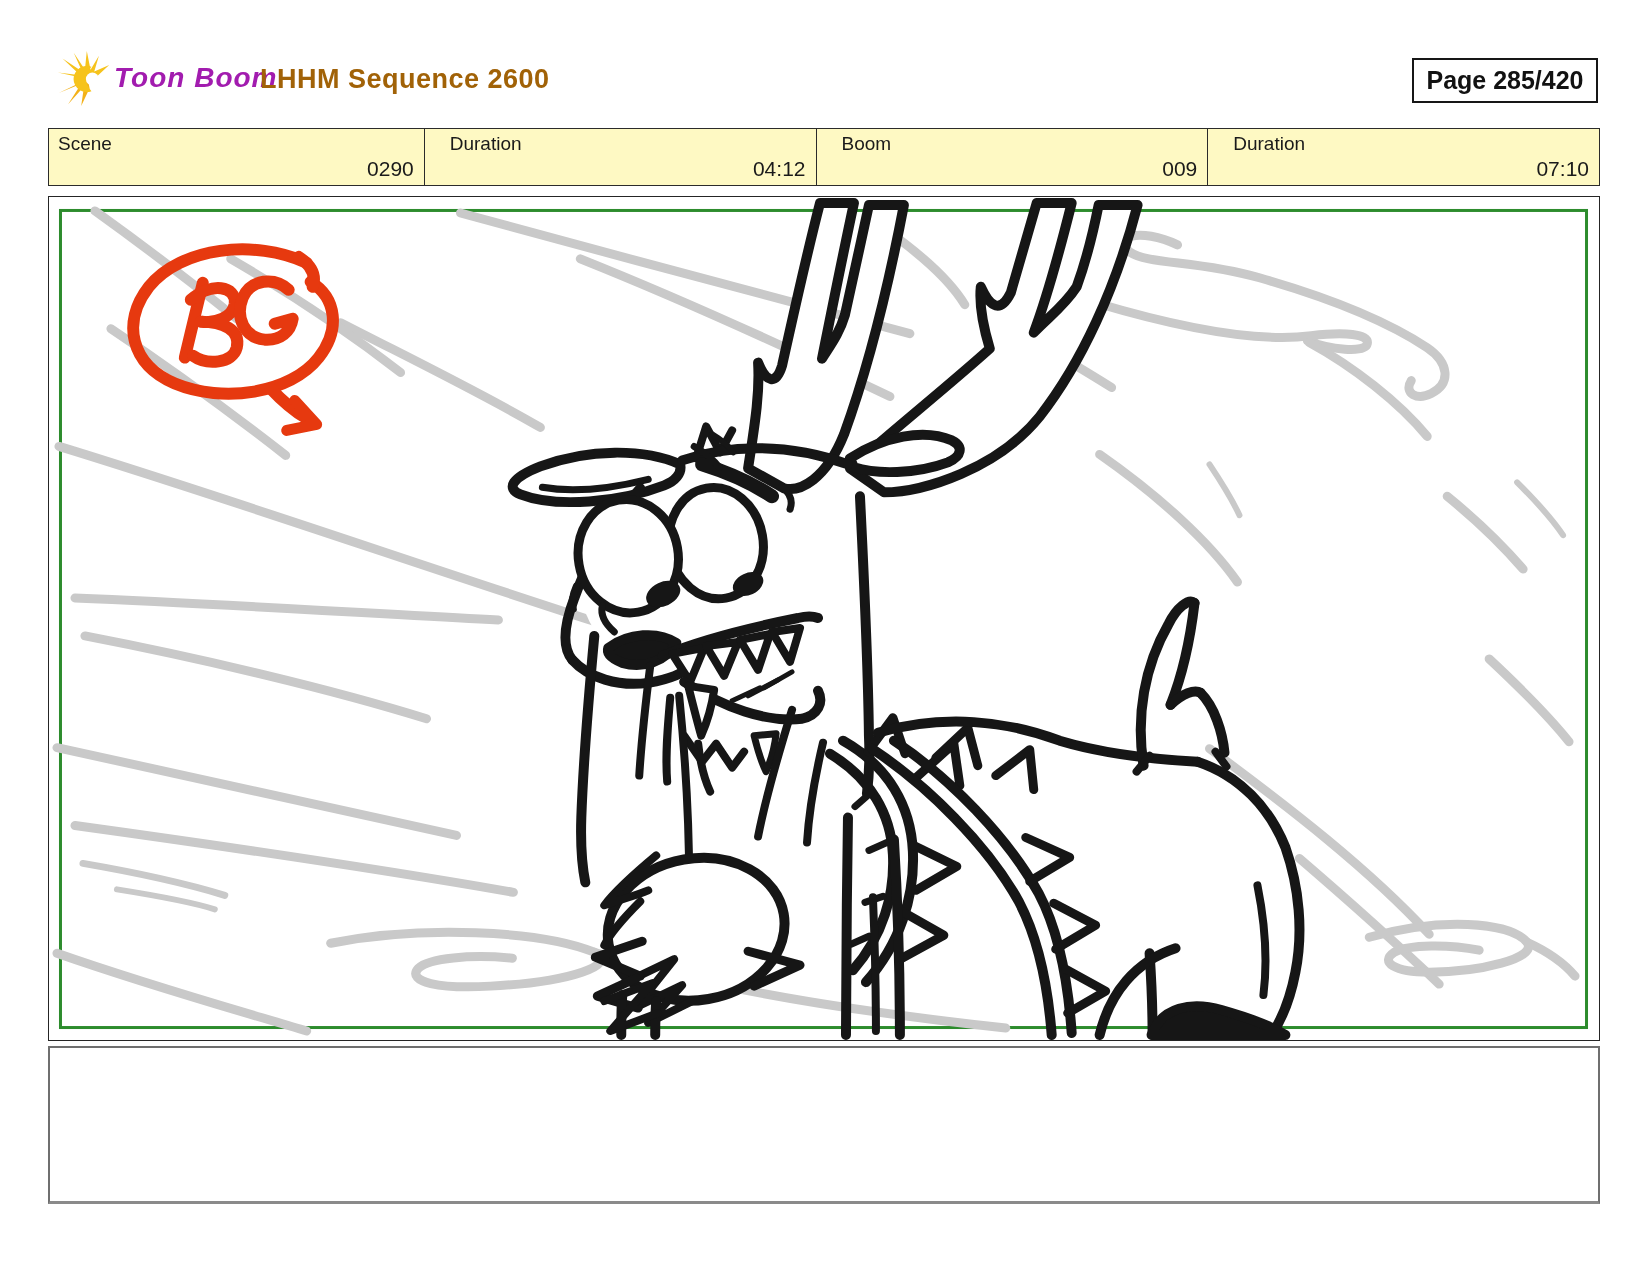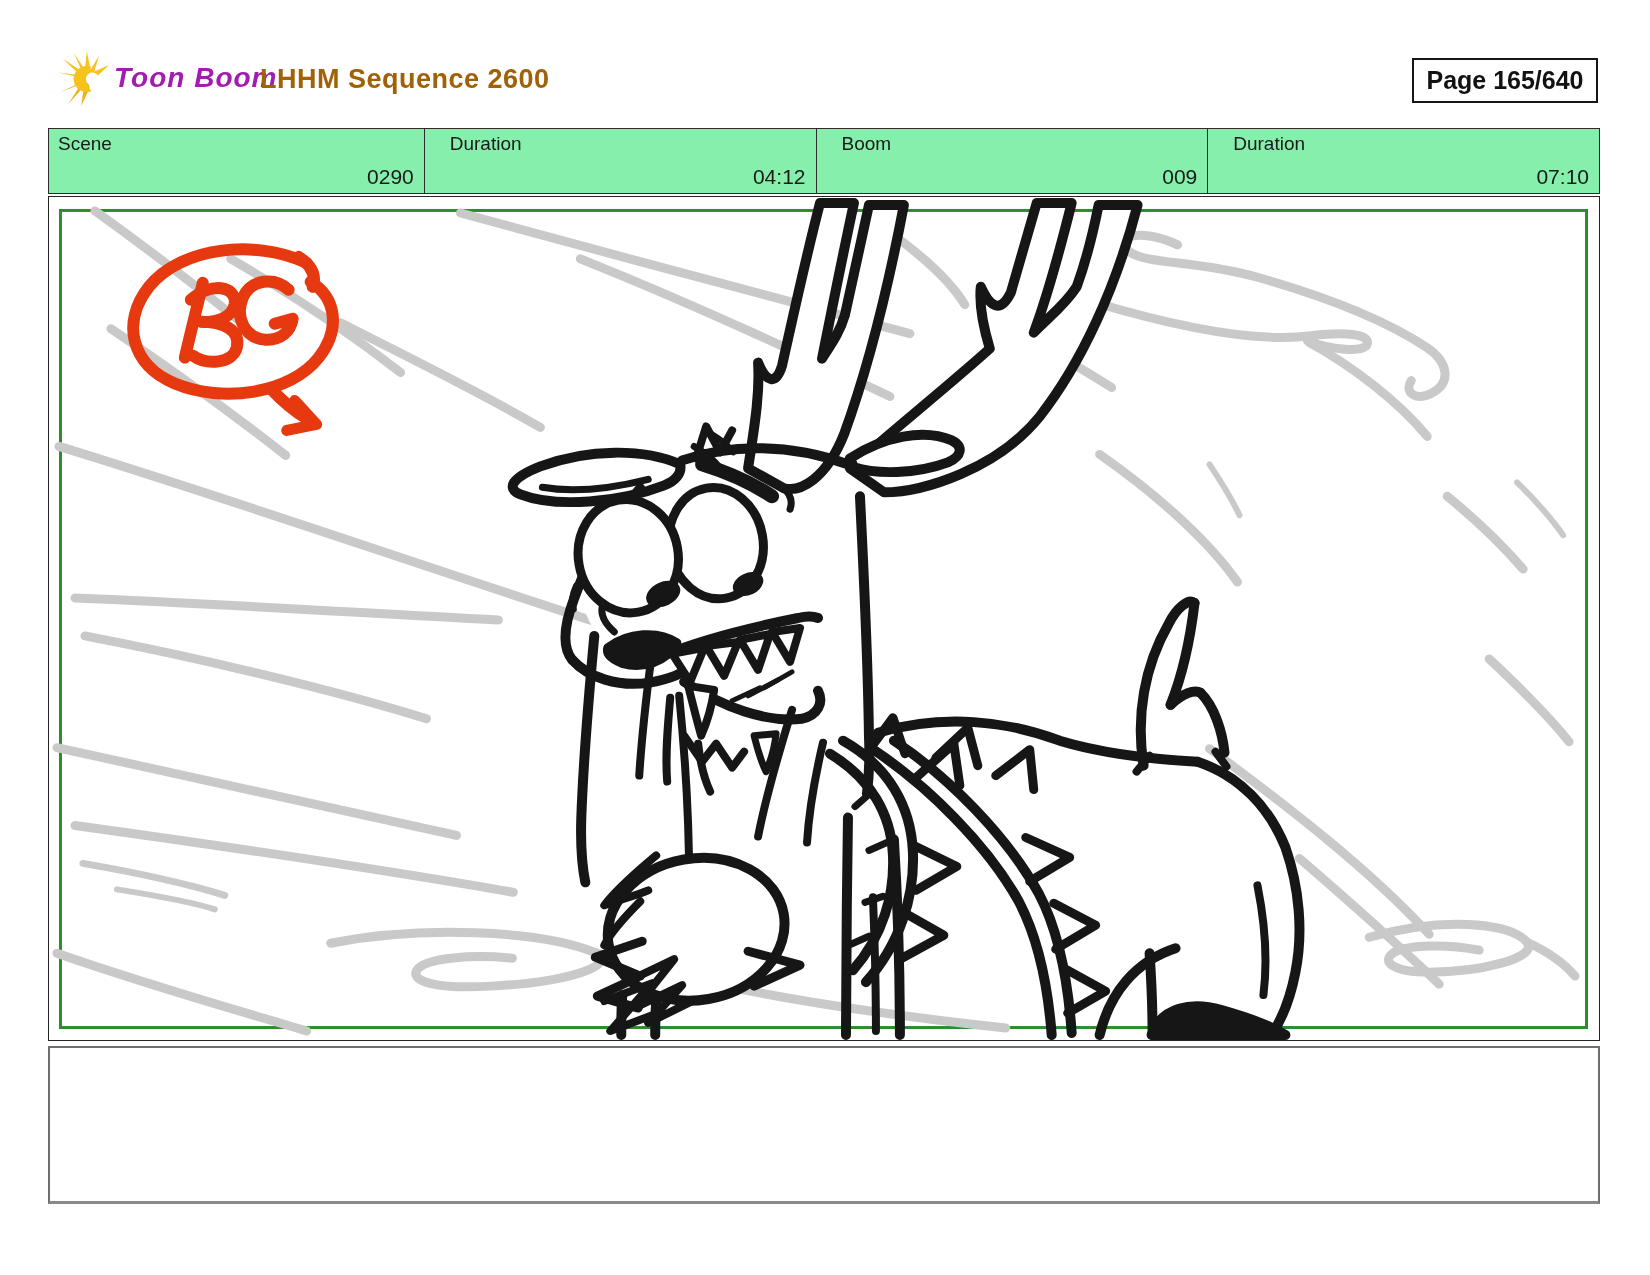--- a/index.html
+++ b/index.html
@@ -18,22 +18,22 @@
     position:absolute;left:260px;top:64px;font-size:27px;font-weight:bold;color:#a16207;
     letter-spacing:0.5px;white-space:nowrap;
   }
   .page-box{
     position:absolute;left:1412px;top:58px;width:186px;height:45px;border:2px solid #161616;
     display:flex;align-items:center;justify-content:center;font-size:25px;font-weight:bold;
     box-sizing:border-box;background:#fff;
   }
   
   .info-bar{
-    position:absolute;left:48px;top:128px;width:1552px;height:66px;box-sizing:border-box;
-    border:1px solid #2b2b2b;display:flex;background:#86efac;gap:16px;
+    position:absolute;left:48px;top:128px;width:1552px;height:58px;box-sizing:border-box;
+    border:1px solid #2b2b2b;display:flex;background:#fef9c3;gap:16px;
   }
   .info-cell{flex:1 1 0;position:relative;border-right:1px solid #2b2b2b;box-sizing:border-box;}
   .info-cell:last-child{border-right:none;}
   .info-label{position:absolute;left:9px;top:4px;font-size:19px;color:#1a1a1a;}
   .info-value{position:absolute;right:10px;bottom:4px;font-size:21px;color:#1a1a1a;text-align:right;}
   
   .panel{
     position:absolute;left:48px;top:196px;width:1552px;height:845px;box-sizing:border-box;
     border:1px solid #252525;background:#fff;
   }
@@ -50,21 +50,21 @@
 
 <div class="header">
   <svg class="logo" viewBox="0 0 60 60" aria-hidden="true">
     <path fill="#F6C31C" d="M34 30 L2 23 L26 26 L7 8 L28 22 L19 2 L31 20 L33 0 L37 20 L46 5 L41 22 L57 15 L44 27 Z"></path>
     <path fill="#F3B119" d="M34 30 L3 45 L27 35 L13 57 L30 38 L27 59 L36 40 Z"></path>
     <path fill="#F6C31C" d="M38 17 A14 14 0 1 0 38 43 A18 18 0 0 1 38 17 Z"></path>
     <circle cx="39" cy="30" r="7" fill="#ffffff"></circle>
   </svg>
   <div class="brand">Toon Boom</div>
   <div class="seq-title">LHHM Sequence 2600</div>
-  <div class="page-box">Page 165/640</div>
+  <div class="page-box">Page 285/420</div>
 </div>
 
 <div class="info-bar">
   <div class="info-cell">
     <span class="info-label">Scene</span>
     <span class="info-value">0290</span>
   </div>
   <div class="info-cell">
     <span class="info-label">Duration</span>
     <span class="info-value">04:12</span>

